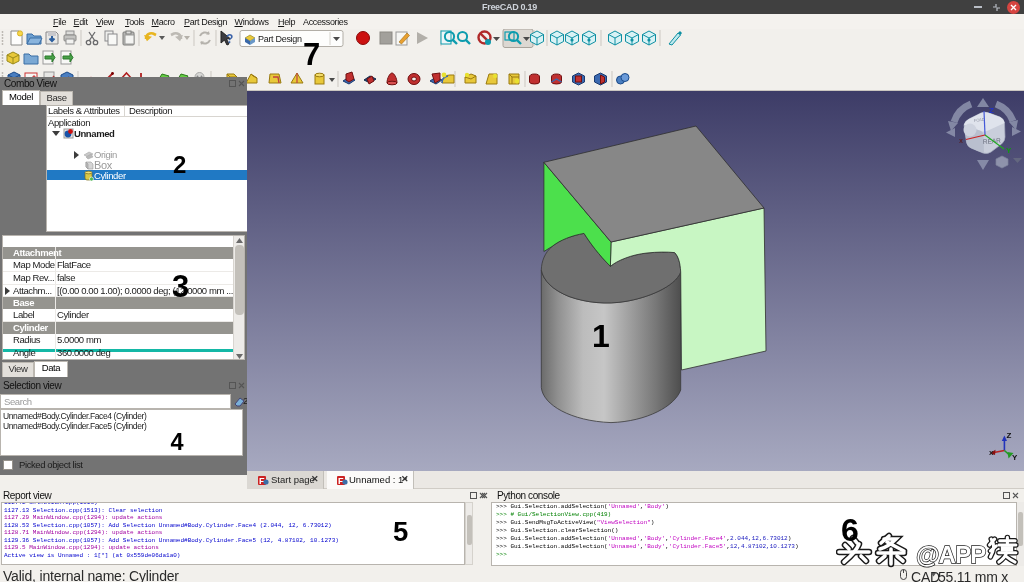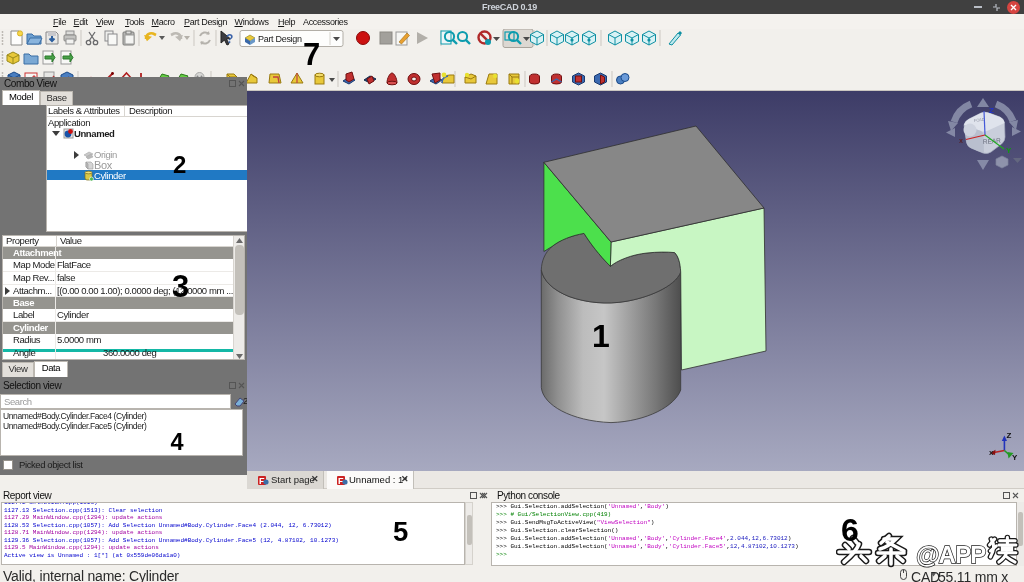--- a/index.html
+++ b/index.html
@@ -414,36 +414,31 @@
       <svg style="position:absolute;left:36px;top:0px" width="11" height="11">
           <rect x="2" y="2" width="7" height="8" rx="2" fill="#d8c84a" stroke="#7a6c1a" stroke-width="0.7"></rect>
           <ellipse cx="5.5" cy="2.5" rx="3.5" ry="1.3" fill="#efe07a" stroke="#7a6c1a" stroke-width="0.7"></ellipse>
           <circle cx="8.5" cy="9" r="2" fill="#49b84f" stroke="#fff" stroke-width="0.6"></circle>
         </svg>
       <span style="position:relative;margin-left:47px;">Cylinder</span>
     </div>
   </div>
 
   <div class="wbox" style="left:2px;top:158px;width:243px;height:125px;font-size:9.5px;overflow:hidden;">
-    <div style="position:absolute;left:0;top:0;width:100%;height:11px;border-bottom:1px solid #d8d5d0;">
-      <span style="position:absolute;left:3px;top:-1px;">Property</span>
-      <span style="position:absolute;left:57px;top:-1px;">Value</span>
-      <div style="position:absolute;left:53px;top:0;width:1px;height:11px;background:#d8d5d0;"></div>
-    </div>
     <div class="gband" style="top:11px;height:12px;"><span style="margin-left:10px;">Attachment</span></div>
     <div class="trow" style="top:23px;height:13px;border-bottom:1px solid #eceae7;"><span style="margin-left:10px;">Map Mode</span><span style="position:absolute;left:54px;">FlatFace</span></div>
     <div class="trow" style="top:36px;height:13px;border-bottom:1px solid #eceae7;"><span style="margin-left:10px;">Map Rev...</span><span style="position:absolute;left:54px;">false</span></div>
     <div class="trow" style="top:49px;height:12px;border-bottom:1px solid #eceae7;"><svg style="position:absolute;left:2px;top:2px" width="6" height="8">
           <path d="M0 0 L5 4 L0 8 Z" fill="#3c3c3c"></path>
         </svg><span style="margin-left:10px;">Attachm...</span><span style="position:absolute;left:54px;white-space:nowrap;">[(0.00 0.00 1.00); 0.0000 deg; (12.0000 mm ...</span></div>
     <div class="gband" style="top:61px;height:12px;"><span style="margin-left:10px;">Base</span></div>
     <div class="trow" style="top:73px;height:13px;border-bottom:1px solid #eceae7;"><span style="margin-left:10px;">Label</span><span style="position:absolute;left:54px;">Cylinder</span></div>
     <div class="gband" style="top:86px;height:12px;"><span style="margin-left:10px;">Cylinder</span></div>
     <div class="trow" style="top:98px;height:18px;border-bottom:3px solid #14b8a6;"><span style="margin-left:10px;">Radius</span><span style="position:absolute;left:54px;">5.0000 mm</span></div>
-    <div class="trow" style="top:111px;height:13px;border-bottom:1px solid #eceae7;"><span style="margin-left:10px;">Angle</span><span style="position:absolute;left:54px;margin-left:46px;">360.0000 deg</span></div>
+    <div class="trow" style="top:111px;height:13px;border-bottom:1px solid #eceae7;"><span style="margin-left:10px;">Angle</span><span style="position:absolute;left:54px;">360.0000 deg</span></div>
 
     <div style="position:absolute;left:52px;top:11px;width:1px;height:114px;background:#eceae7;"></div>
 
     <div style="position:absolute;right:0;top:0;width:11px;height:125px;background:#edebe8;border-left:1px solid #d8d5d0;">
       <svg style="position:absolute;left:2px;top:2px" width="7" height="5">
           <path d="M3.5 0 L7 5 L0 5 Z" fill="#6a6a6a"></path>
         </svg>
       <svg style="position:absolute;left:2px;top:118px" width="7" height="5">
           <path d="M0 0 L7 0 L3.5 5 Z" fill="#6a6a6a"></path>
         </svg>

